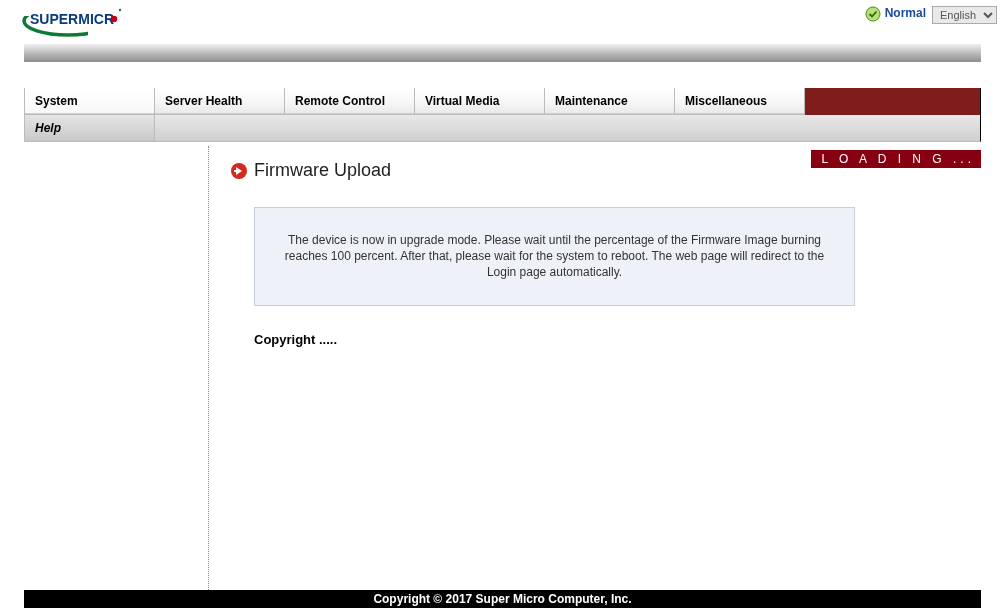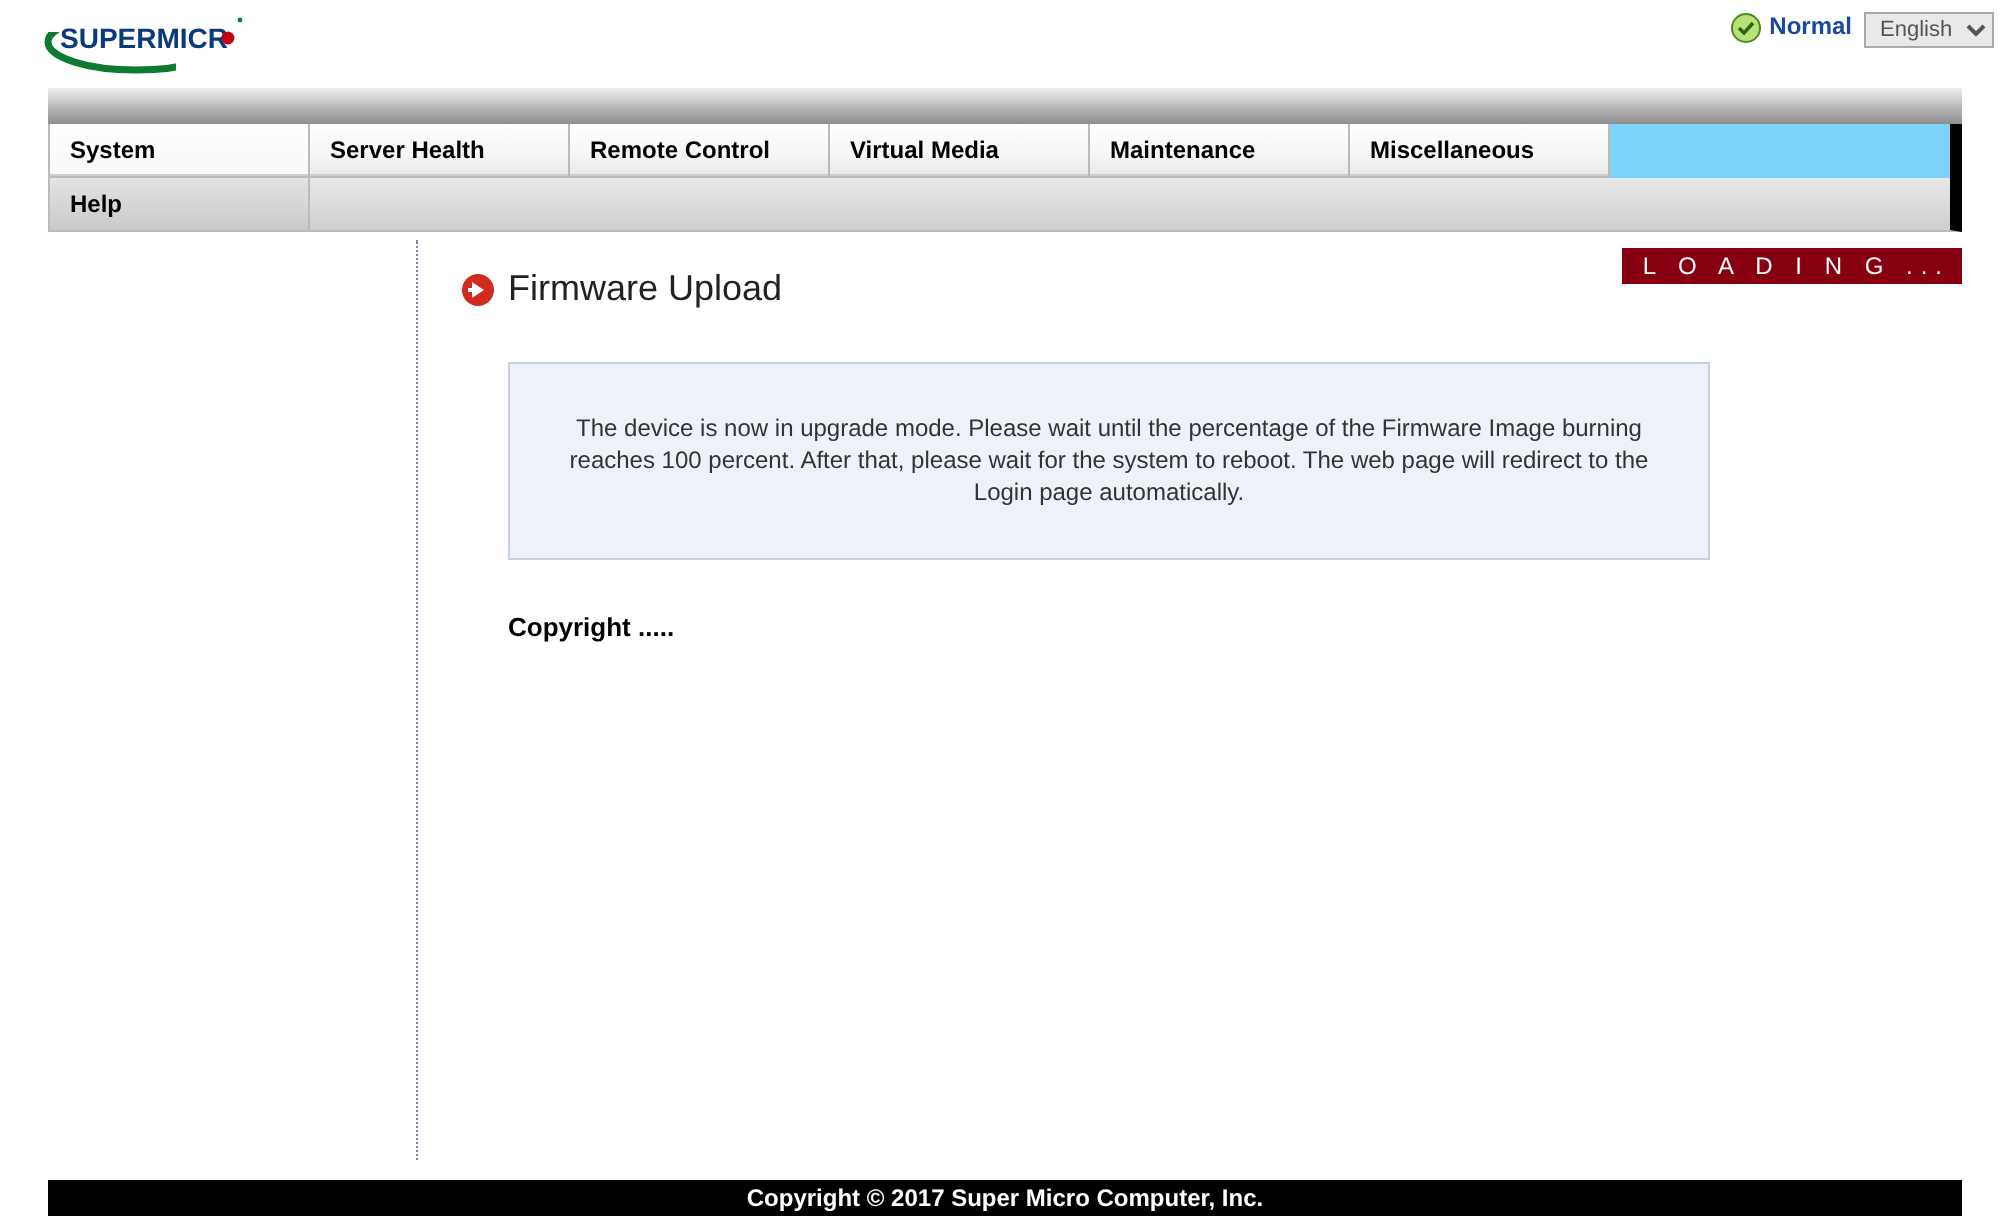--- a/index.html
+++ b/index.html
@@ -50,23 +50,24 @@
     margin: 0 24px;
   }
   .nav-gradient-strip {
     height: 18px;
     background: linear-gradient(#f0f0f0, #bcbcbc, #8e8e8e);
   }
   .nav-row {
     display: flex;
     flex-wrap: wrap;
     border-left: 1px solid #bbb;
-    border-right: 6px solid #000000;
+    border-right: 1px solid #000000;
     border-bottom: 1px solid #bbb;
-    background: #7dd3fc;
+    background: #7f1d1d;
+    margin-top: 26px;
   }
   .nav-item {
     width: 130px;
     padding: 6px 10px;
     font-size: 12px;
     font-weight: bold;
     color: #000;
     background: linear-gradient(#ffffff, #f5f5f5 60%, #e9e9e9);
     border-right: 1px solid #bbb;
     border-bottom: 1px solid #bbb;
@@ -79,20 +80,21 @@
   }
   .nav-row-2 {
     display: flex;
     width: 100%;
     background: linear-gradient(#e8e8e8, #cfcfcf);
   }
   .nav-row-2 .nav-item {
     background: linear-gradient(#e4e4e4, #c9c9c9);
     border-bottom: none;
     box-shadow: none;
+    font-style: italic;
   }
   .content-wrap {
     position: relative;
     margin: 0 24px;
     height: 472px;
   }
   .sep-line {
     position: absolute;
     left: 184px;
     top: 4px;

